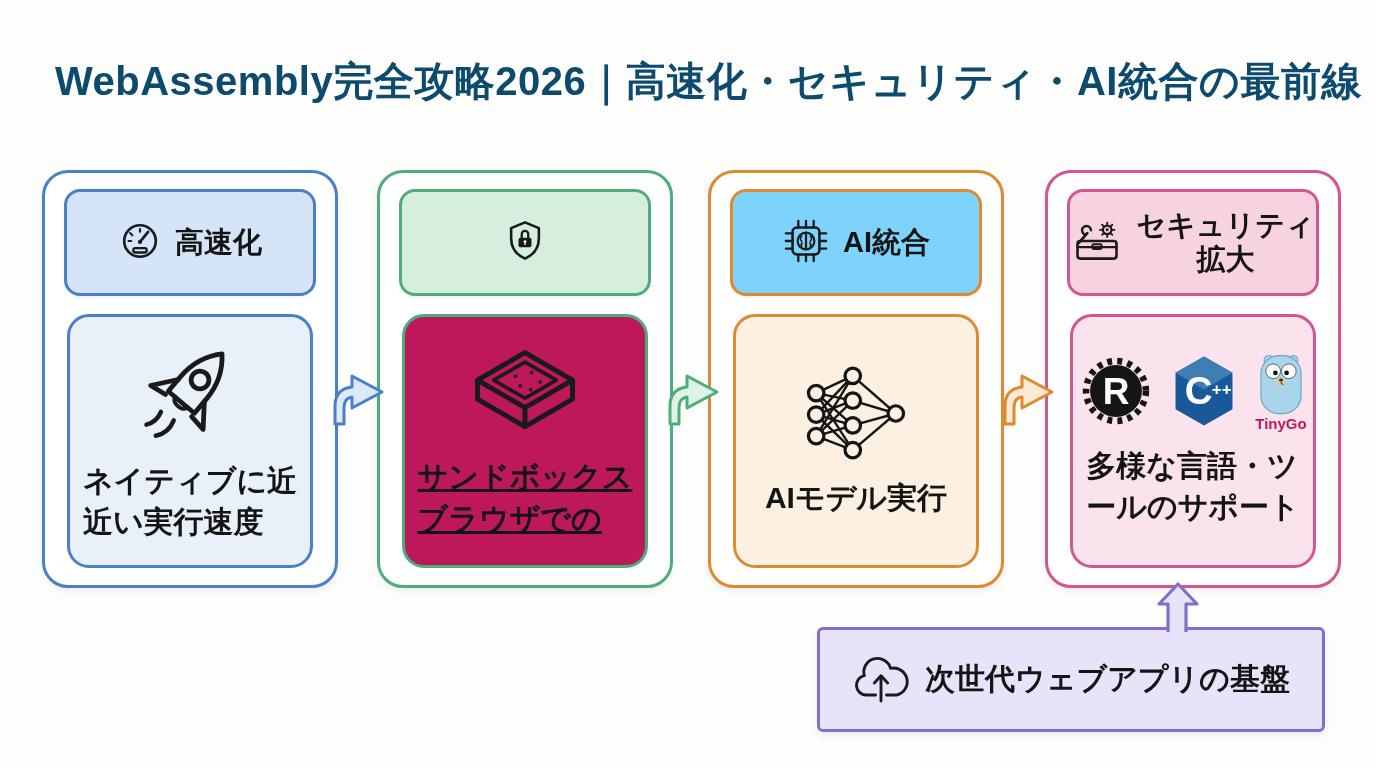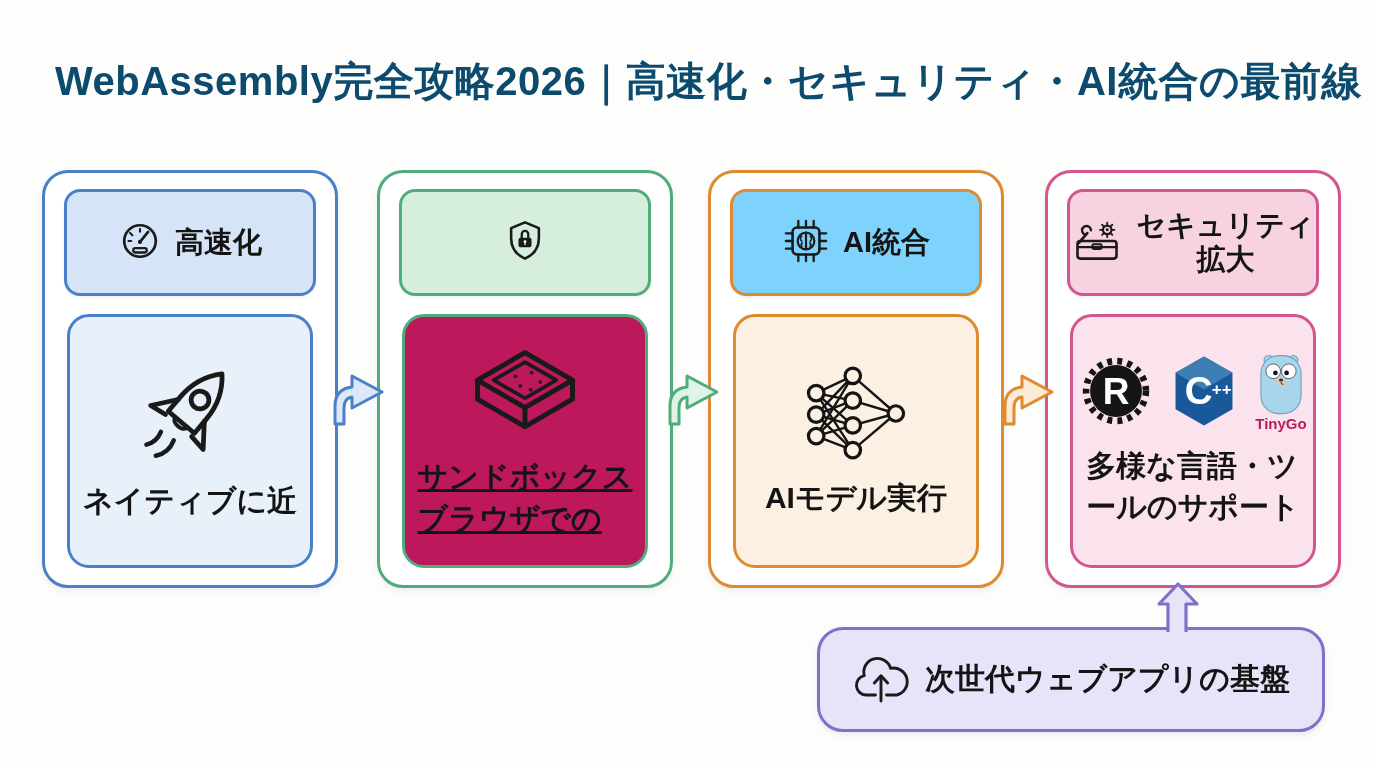--- a/index.html
+++ b/index.html
@@ -10,21 +10,21 @@
   .col-header{position:absolute;left:19px;right:19px;top:16px;height:101px;border:3px solid #999;border-radius:16px;display:flex;align-items:center;justify-content:center;gap:13px;box-shadow:0 2px 3px rgba(0,0,0,0.05);}
   .hlabel{display:block;}
   .hline{display:block;font-size:29px;font-weight:bold;line-height:1.16;text-align:center;}
   .col-body{position:absolute;left:22px;right:22px;top:141px;bottom:17px;border:3px solid #999;border-radius:22px;display:flex;flex-direction:column;align-items:center;justify-content:center;gap:10px;}
   .btext{text-align:left;}
   .bline{display:block;font-size:30px;font-weight:bold;line-height:1.38;}
   .flow-arrow{position:absolute;z-index:3;}
   .logos{display:flex;align-items:flex-start;gap:9px;margin-top:-4px;}
   .tinygo{display:flex;flex-direction:column;align-items:center;}
   .tinygo-label{font-size:15px;font-weight:bold;line-height:1;margin-top:1px;}
-  .footer-box{position:absolute;left:817px;top:627px;width:502px;height:99px;border:3.5px solid #999;border-radius:26px;display:flex;align-items:center;justify-content:center;gap:15px;z-index:1;box-shadow:0 3px 6px rgba(70,70,100,0.10);}
+  .footer-box{position:absolute;left:817px;top:627px;width:502px;height:99px;border:3.5px solid #999;border-radius:6px;display:flex;align-items:center;justify-content:center;gap:15px;z-index:1;box-shadow:0 3px 6px rgba(70,70,100,0.10);}
   .footer-label{font-size:30px;font-weight:bold;}
   .up-arrow{position:absolute;left:1156px;top:582px;z-index:2;}
   svg .ln{stroke:#1a1a1a;stroke-linecap:round;stroke-linejoin:round;fill:none;}
 </style>
 </head>
 <body>
 
 <div class="canvas">
 
   <div class="title">WebAssembly完全攻略2026｜高速化・セキュリティ・AI統合の最前線</div>
@@ -55,20 +55,21 @@
             <path class="ln" d="M24 30 L14 43 L24 41.5" stroke-width="2.8"></path>
             <path class="ln" d="M44 30 L54 43 L44 41.5" stroke-width="2.8"></path>
             <path class="ln" d="M29.5 39 C29.5 43 38.5 43 38.5 39" stroke-width="2.4"></path>
           </g>
           <path class="ln" d="M12 56 q7.5 -1.5 10.5 -9" stroke-width="2.6"></path>
           <path class="ln" d="M6.5 49.5 q6 -1.5 8.5 -7.5" stroke-width="2.6"></path>
         </svg>
       </span>
       <div class="btext">
         <span class="bline">ネイティブに近</span>
+        <span class="bline">近い実行速度</span>
       </div>
     </div>
   </div>
 
   <div class="column" style="left: 377px; border-color: rgb(79, 173, 123);">
     <div class="col-header" style="background: rgb(214, 238, 222); border-color: rgb(79, 173, 123);">
       <span>
         <svg width="44" height="44" viewBox="0 0 46 46">
           <path class="ln" d="M23 3.5 L37.5 9.5 V20 C37.5 30.5 31.5 37.5 23 41.5 C14.5 37.5 8.5 30.5 8.5 20 V9.5 Z" stroke-width="2.7"></path>
           <path class="ln" d="M19.6 19.5 v-3.6 a3.4 3.4 0 0 1 6.8 0 V19.5" stroke-width="2.4"></path>

